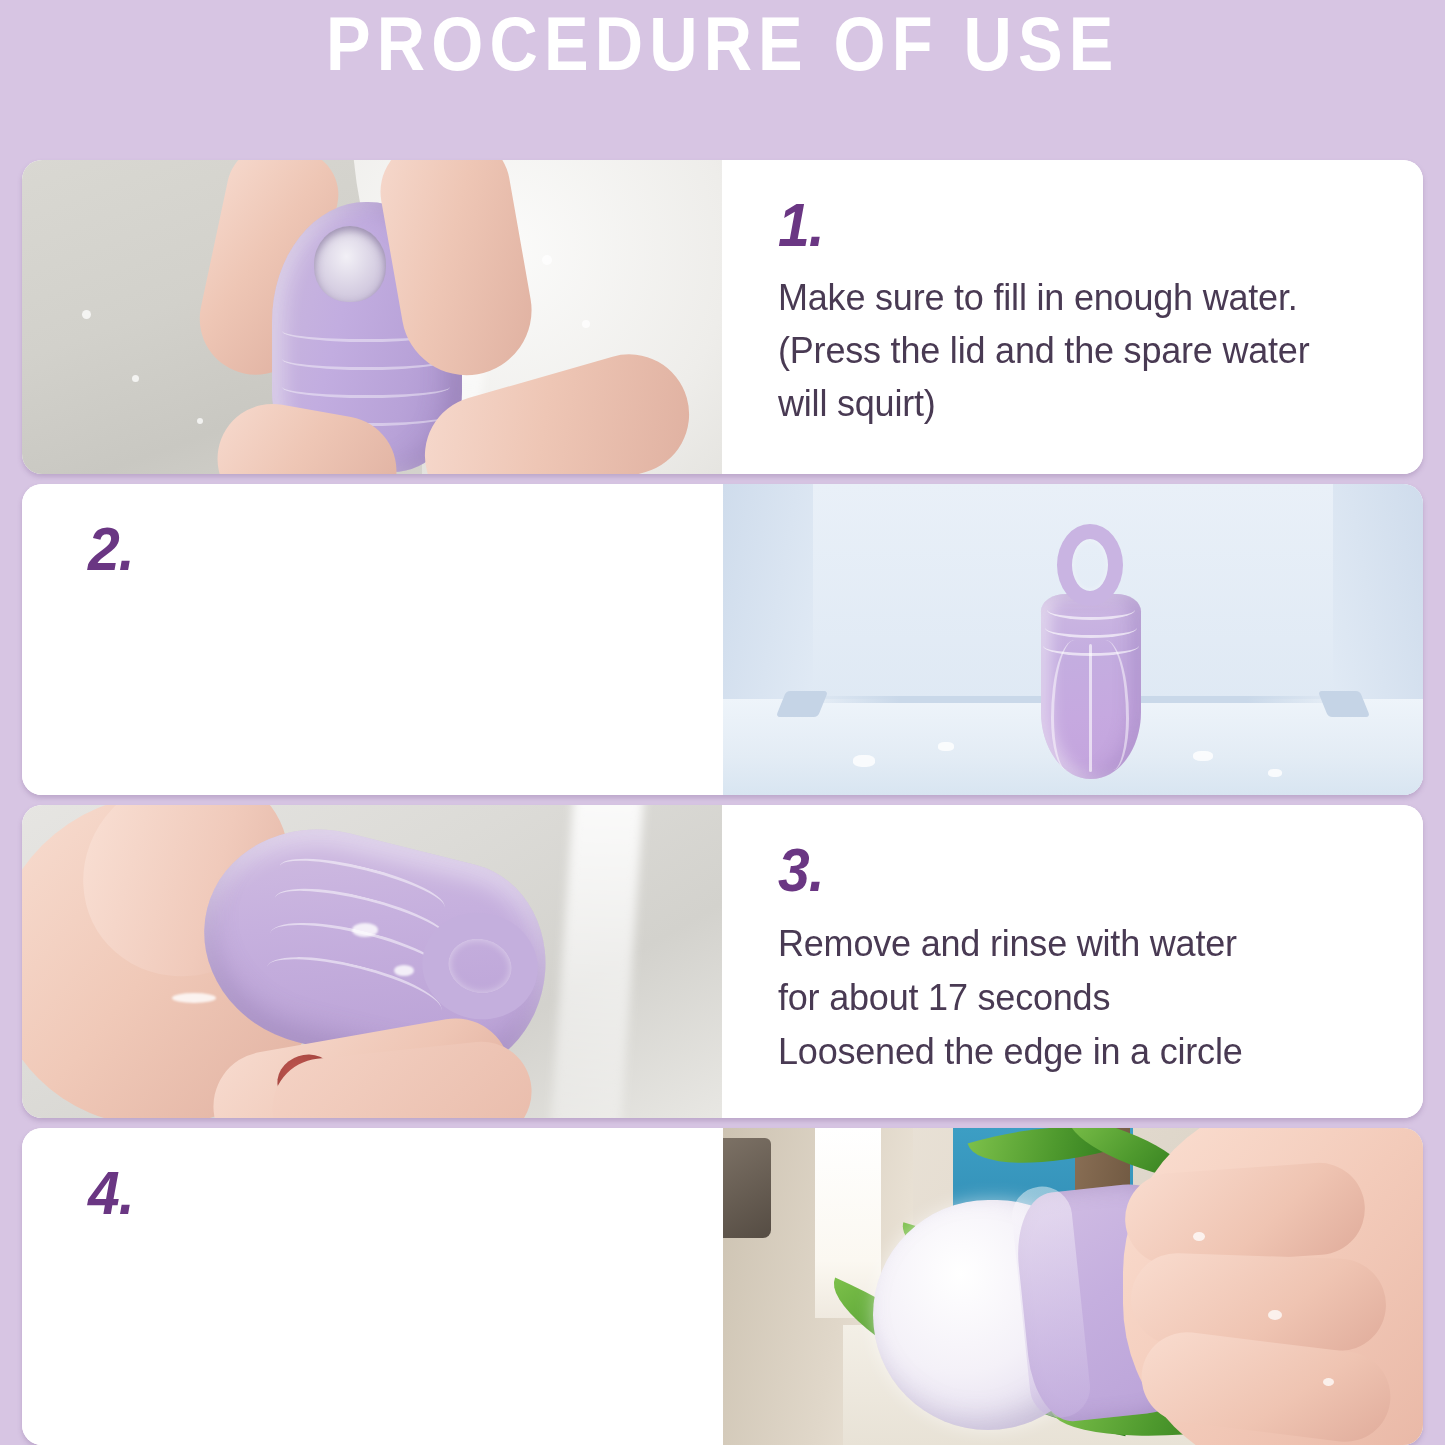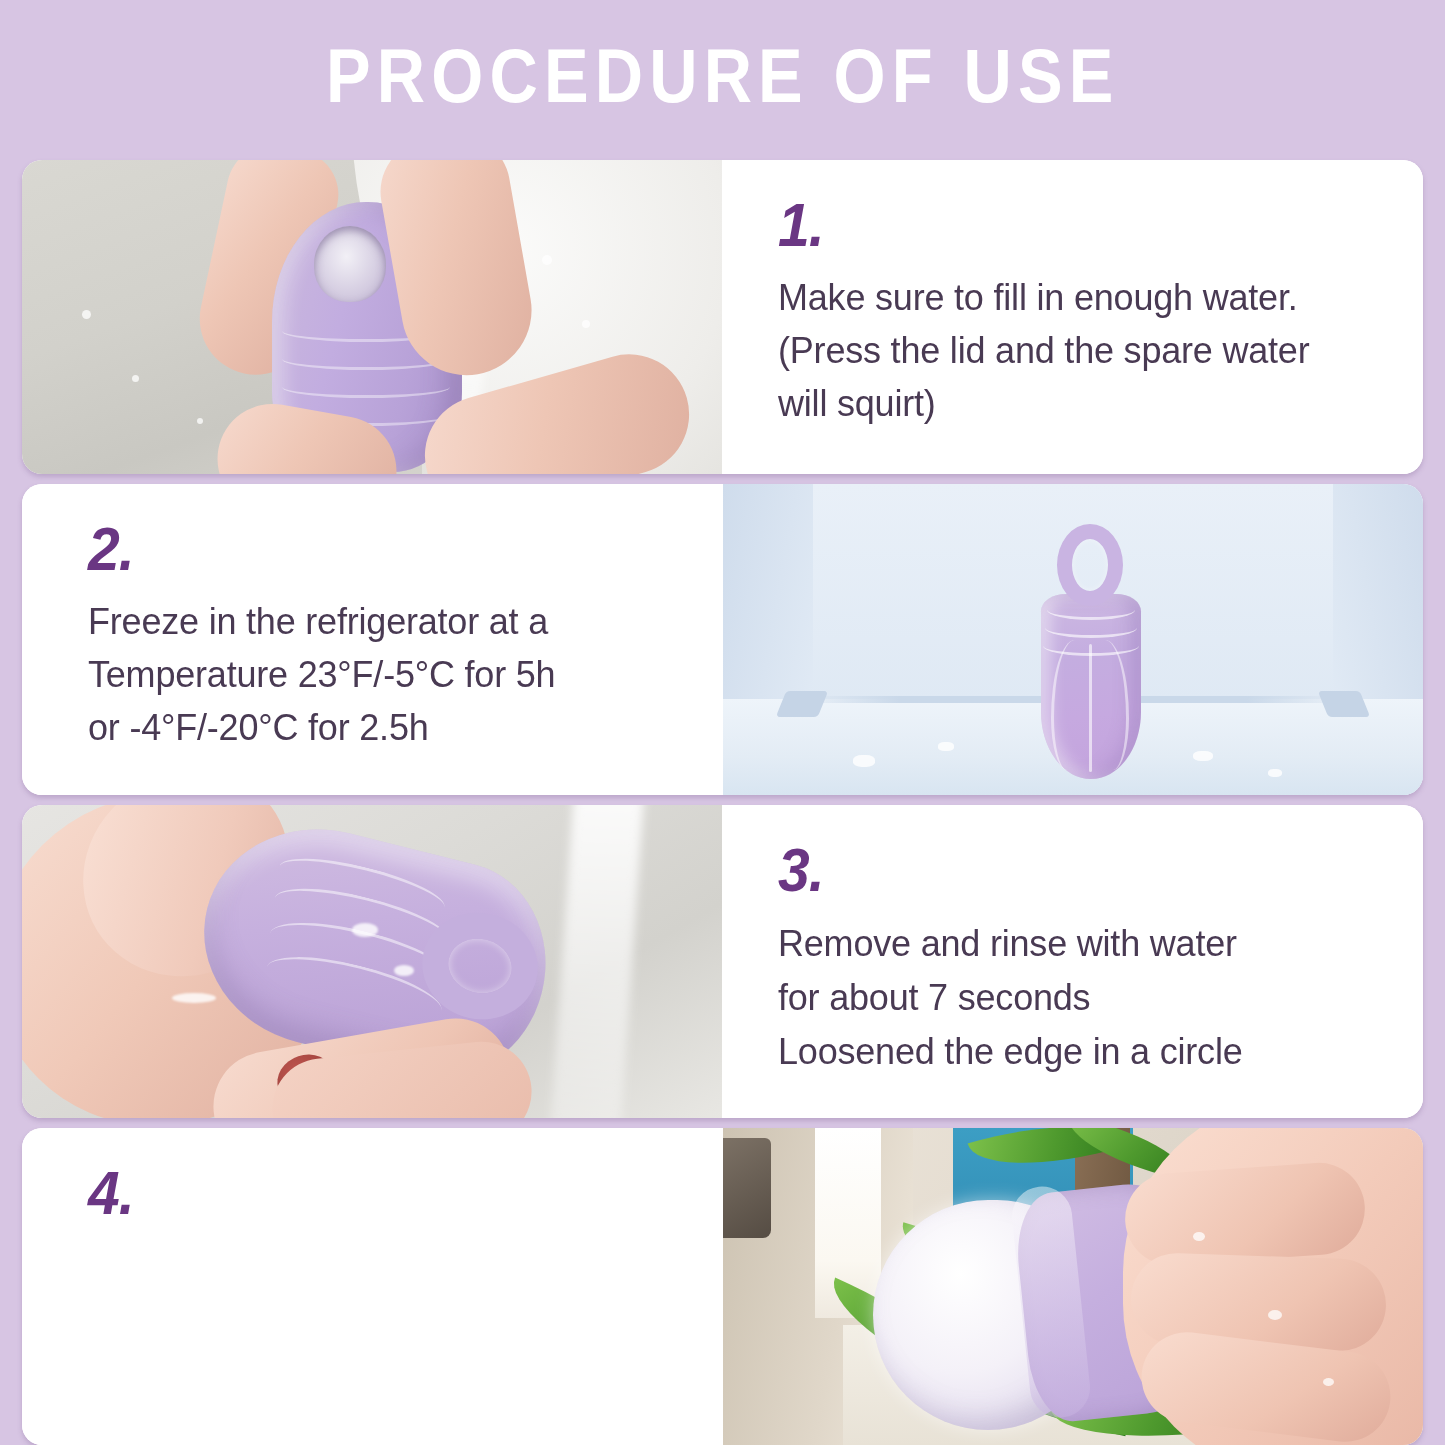--- a/index.html
+++ b/index.html
@@ -13,21 +13,21 @@
   body {
     background: #d7c5e3;
     font-family: "Liberation Sans", sans-serif;
     position: relative;
   }
 
   
   .header {
     height: 150px;
     display: flex;
-    align-items: center;
+    align-items: flex-start;
     justify-content: center;
   }
   .header-title {
     color: #ffffff;
     font-size: 76px;
     font-weight: 700;
     letter-spacing: 7px;
     transform: scaleX(0.88);
     white-space: nowrap;
     font-family: "Liberation Sans", sans-serif;
@@ -348,23 +348,20 @@
       <div class="step-num">1.</div>
       <div class="step-body">Make sure to fill in enough water.
 (Press the lid and the spare water
 will squirt)</div>
     </div>
   </div>
 
   <div class="row r2">
     <div class="pane-text">
       <div class="step-num">2.</div>
-      <div class="step-body">Freeze in the refrigerator at a
-Temperature 23°F/-5°C for 5h
-or -4°F/-20°C for 2.5h</div>
     </div>
     <div class="pane-photo ph2">
       <div class="fz-wall-l"></div>
       <div class="fz-wall-r"></div>
       <div class="fz-back"></div>
       <div class="fz-floor"></div>
       <div class="fz-lip"></div>
       <div class="fz-clip-l"></div>
       <div class="fz-clip-r"></div>
       <div class="m2"></div>
@@ -396,21 +393,21 @@
       <div class="f-low"></div>
       <div class="nail"></div>
       <div class="f-low2"></div>
       <div class="gloss" style="left:330px;top:118px;width:26px;height:14px;"></div>
       <div class="gloss" style="left:372px;top:160px;width:20px;height:11px;"></div>
       <div class="gloss" style="left:150px;top:188px;width:44px;height:10px;"></div>
     </div>
     <div class="pane-text">
       <div class="step-num">3.</div>
       <div class="step-body">Remove and rinse with water
-for about 7 seconds
+for about 17 seconds
 Loosened the edge in a circle</div>
     </div>
   </div>
 
   <div class="row r4">
     <div class="pane-text">
       <div class="step-num">4.</div>
     </div>
     <div class="pane-photo ph4">
       <div class="teal-back"></div>

